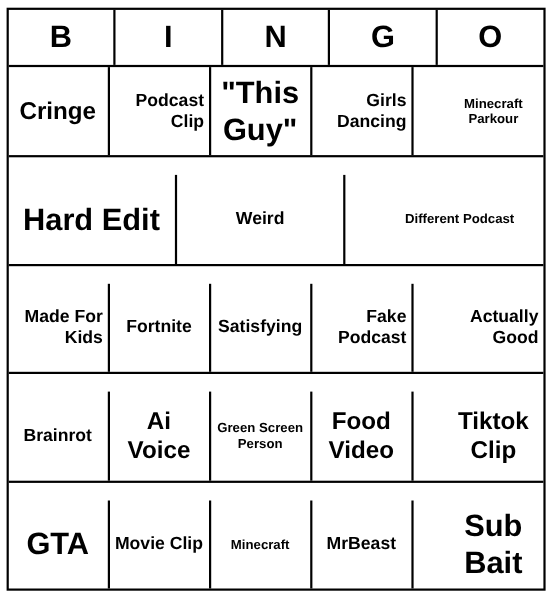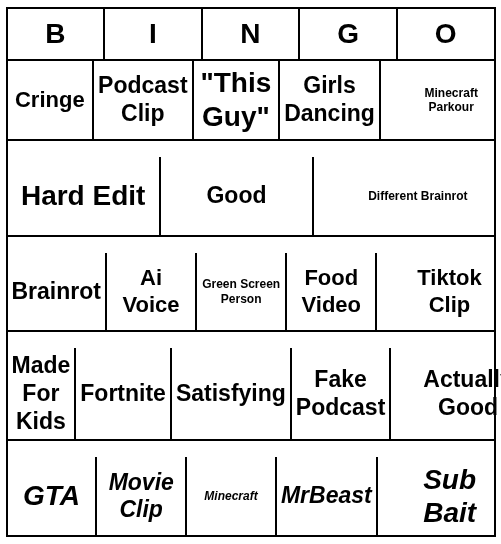--- a/index.html
+++ b/index.html
@@ -45,21 +45,20 @@
       gap: 16px;
     }
     .grid-row {
       flex: 1;
       display: flex;
       flex-direction: row;
       border-bottom: 2px solid #000;
     }
     .grid-row:last-child {
       border-bottom: none;
-      font-style: italic;
     }
     .cell {
       flex: 1;
       display: flex;
       justify-content: center;
       align-items: center;
       text-align: center;
       border-right: 2px solid #000;
       padding: 4px;
       font-size: 14px;
@@ -71,21 +70,22 @@
       border-right: none;
       margin-left: 28px;
     }
     .cell.large {
       font-size: 22px;
     }
     .cell.xlarge {
       font-size: 28px;
     }
     .cell.medium {
-      font-size: 23px;
+      font-size: 16px;
+      text-align: right;
     }
     .cell.small {
       font-size: 12px;
     }
   </style>
 </head>
 <body>
 
 <div class="bingo-card">
   <div class="header-row">
@@ -100,36 +100,36 @@
 
   <div class="grid-row">
         <div class="cell large">Cringe</div>
         <div class="cell medium">Podcast Clip</div>
         <div class="cell xlarge">"This Guy"</div>
         <div class="cell medium">Girls Dancing</div>
         <div class="cell small">Minecraft Parkour</div>
       </div>
       <div class="grid-row">
         <div class="cell xlarge">Hard Edit</div>
-        <div class="cell medium">Good</div>
-        <div class="cell small">Different Brainrot</div>
+        <div class="cell medium">Weird</div>
+        <div class="cell small">Different Podcast</div>
+      </div>
+      <div class="grid-row">
+        <div class="cell medium">Made For Kids</div>
+        <div class="cell medium">Fortnite</div>
+        <div class="cell medium">Satisfying</div>
+        <div class="cell medium">Fake Podcast</div>
+        <div class="cell medium">Actually Good</div>
       </div>
       <div class="grid-row">
         <div class="cell medium">Brainrot</div>
         <div class="cell large">Ai Voice</div>
         <div class="cell small">Green Screen Person</div>
         <div class="cell large">Food Video</div>
         <div class="cell large">Tiktok Clip</div>
-      </div>
-      <div class="grid-row">
-        <div class="cell medium">Made For Kids</div>
-        <div class="cell medium">Fortnite</div>
-        <div class="cell medium">Satisfying</div>
-        <div class="cell medium">Fake Podcast</div>
-        <div class="cell medium">Actually Good</div>
       </div>
       <div class="grid-row">
         <div class="cell xlarge">GTA</div>
         <div class="cell medium">Movie Clip</div>
         <div class="cell small">Minecraft</div>
         <div class="cell medium">MrBeast</div>
         <div class="cell xlarge">Sub Bait</div>
       </div>
     </div>
 </div>

